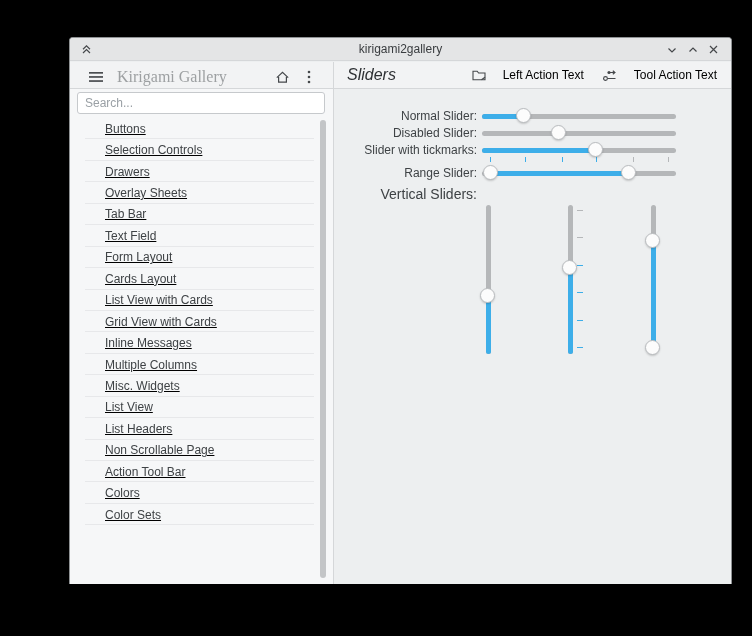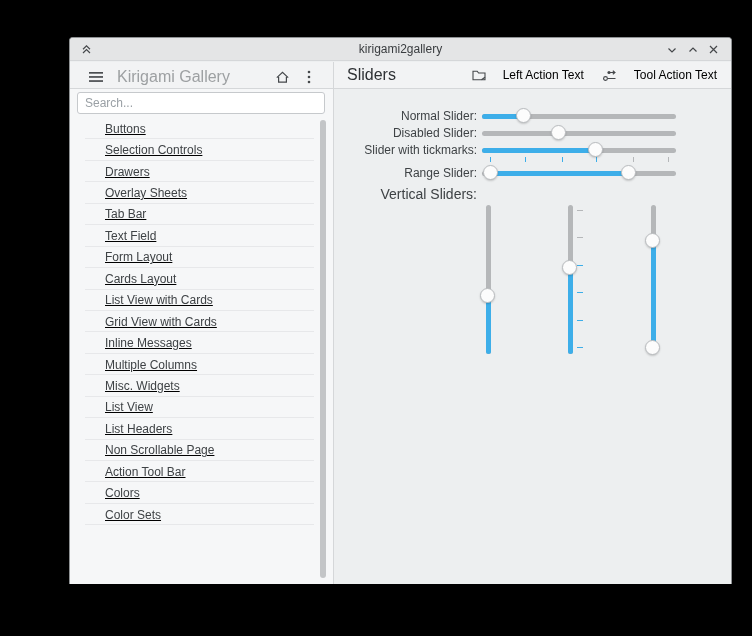--- a/index.html
+++ b/index.html
@@ -21,40 +21,40 @@
     font-size:12px;color:#393c3f;}
   .tb-controls{position:absolute;right:11px;top:0;height:23px;display:flex;align-items:center;gap:8px;}
   .tb-btn{width:13px;height:13px;display:flex;align-items:center;justify-content:center;cursor:pointer;}
   svg{display:block;}
   
   .app{position:absolute;left:0;top:24px;right:0;bottom:0;}
   .vdivider{position:absolute;left:263px;top:0;bottom:0;width:1px;background:var(--border);}
   
   .sidebar{position:absolute;left:0;top:0;width:263px;bottom:0;background:var(--c-sidebar);}
   .sidebar-header{position:absolute;left:0;top:0;right:0;height:27px;background:var(--c-header);
-    border-bottom:1px solid var(--border);display:flex;align-items:center;padding:4px 14px 0 16px;}
+    border-bottom:1px solid var(--border);display:flex;align-items:center;padding:4px 14px 0 16px;font-family:Liberation Serif, serif;}
   .sb-title{font-size:16px;color:var(--txt-dim);margin-left:11px;flex:1;white-space:nowrap;}
   .sb-iconbtn{width:20px;height:20px;display:flex;align-items:center;justify-content:center;cursor:pointer;}
   .sb-iconbtn + .sb-iconbtn{margin-left:7px;}
   .sidebar-body{position:absolute;left:0;top:28px;right:0;bottom:0;overflow:hidden;}
   .search{position:absolute;left:7px;top:2px;width:248px;height:22px;background:#fff;
     border:1px solid #c6c9cc;border-radius:3px;font-size:12px;color:#3e4245;padding:0 7px;outline:none;
     font-family:"Liberation Sans","DejaVu Sans",sans-serif;}
   .search::placeholder{color:#9aa0a5;}
   .sidebar-list{position:absolute;left:0;top:28px;right:0;bottom:0;overflow:hidden;text-decoration:underline;}
   .list-item{position:relative;height:21.45px;display:flex;align-items:center;
     padding-left:35px;font-size:12px;color:var(--txt);cursor:pointer;}
   .list-item::after{content:'';position:absolute;left:15px;right:19px;bottom:0;height:1px;background:var(--sep);}
   .sb-scroll{position:absolute;right:7px;top:30px;width:6px;height:458px;border-radius:3px;
     background:#c3c5c7;cursor:pointer;}
   
   .main{position:absolute;left:264px;top:0;right:0;bottom:0;}
   .main-header{position:absolute;left:0;top:0;right:0;height:27px;background:var(--c-header);
     border-bottom:1px solid var(--border);display:flex;align-items:center;padding:0 10px 0 13px;}
-  .page-title{font-size:16px;color:var(--txt-dark);flex:1;}
+  .page-title{font-size:16px;color:var(--txt-dark);flex:1;font-style:italic;}
   .action-btn{display:flex;align-items:center;gap:17px;font-size:12px;color:#000000;cursor:pointer;
     padding:3px 4px;border-radius:3px;}
   .action-btn + .action-btn{margin-left:10px;}
   .main-content{position:absolute;left:0;top:28px;right:0;bottom:0;background:var(--c-content);}
   
   .srow{position:absolute;left:0;height:19px;}
   .slider-label{position:absolute;left:0;top:0;width:143px;text-align:right;font-size:12px;
     color:var(--txt);line-height:19px;white-space:nowrap;}
   .hslider{position:absolute;left:148px;top:0;width:194px;height:22px;cursor:pointer;}
   .hslider .sl-track{position:absolute;left:0;right:0;top:7px;height:5px;border-radius:2.5px;background:var(--track);}

